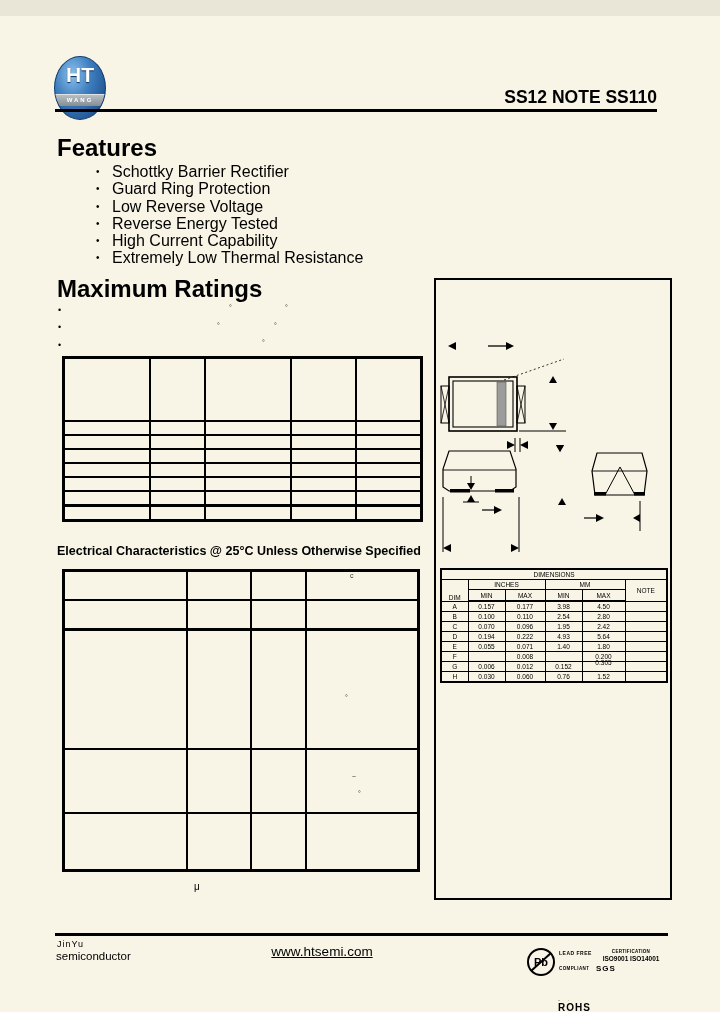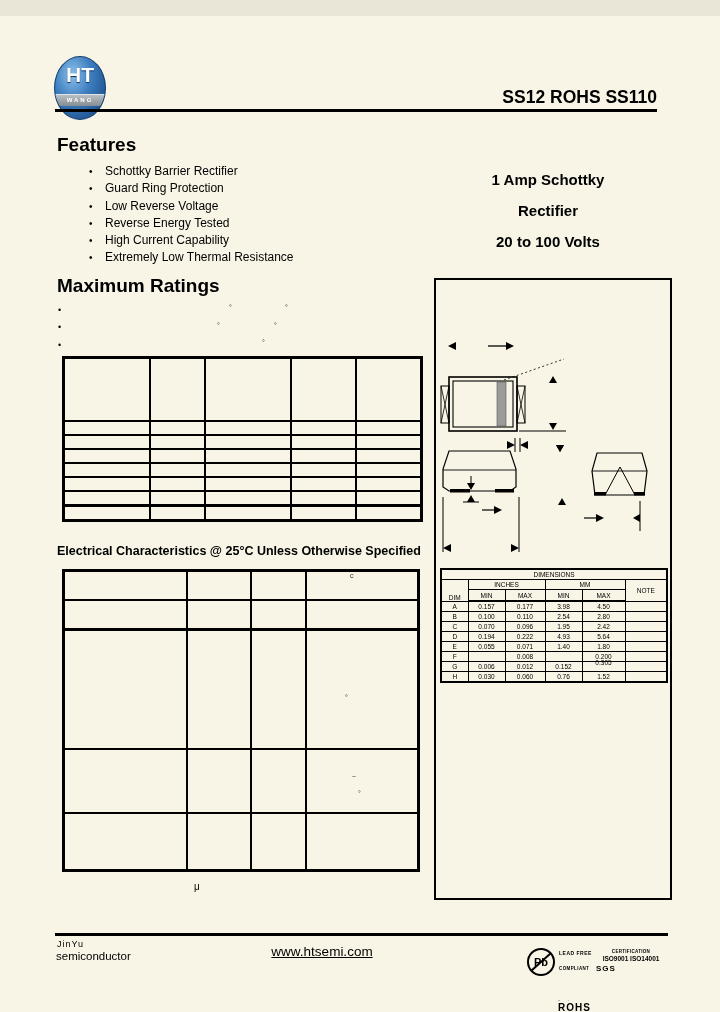--- a/index.html
+++ b/index.html
@@ -23,24 +23,24 @@
   #logo .band{position:absolute;left:0;top:37px;width:100%;height:11px;
     background:linear-gradient(#b9bfc4,#848d95);border-top:1px solid #dfe3e6;
     font-size:6px;font-weight:bold;color:#fff;letter-spacing:2px;line-height:11px;}
   #logo .tiny{position:absolute;left:0;top:49px;width:100%;font-size:4px;color:#e08a30;line-height:5px;letter-spacing:1px;}
 
   .rule{background:#000;}
 
   #doc-title{left:350px;top:71px;width:307px;text-align:right;
     font-size:17.5px;font-weight:bold;letter-spacing:0px;}
 
-  h1.sect{position:absolute;margin:0;font-size:19px;font-weight:bold;}
-
-  ul.feat{position:absolute;left:105px;top:147px;margin:0;padding:0;list-style:none;
-    font-size:12px;line-height:17.3px;}
+  h1.sect{position:absolute;margin:0;font-size:24px;font-weight:bold;}
+
+  ul.feat{position:absolute;left:112px;top:147px;margin:0;padding:0;list-style:none;
+    font-size:16px;line-height:17.3px;}
   ul.feat li{position:relative;}
   ul.feat li::before{content:"•";position:absolute;left:-16px;font-size:10px;}
 
   #summary{left:428px;top:148px;width:240px;text-align:center;
     font-size:15px;font-weight:bold;line-height:31px;}
 
   .mr-bullet{position:absolute;font-size:9px;}
   .stray{position:absolute;font-size:7px;line-height:7px;color:#333;}
 
   
@@ -93,38 +93,33 @@
 <body>
 
 <div id="page">
 
   <div id="logo" class="abs nosel">
     <span class="main">HT</span>
     <span class="band">WANG</span>
     <span class="tiny">·····</span>
   </div>
 
-  <div id="doc-title" class="abs">SS12 ROHS SS110</div>
+  <div id="doc-title" class="abs">SS12 NOTE SS110</div>
   <div class="abs rule" style="left:55px;top:93px;width:602px;height:3px;"></div>
 
   <h1 class="sect" style="left:57px;top:118px;">Features</h1>
   <ul class="feat">
     <li>Schottky Barrier Rectifier</li>
     <li>Guard Ring Protection</li>
     <li>Low Reverse Voltage</li>
     <li>Reverse Energy Tested</li>
     <li>High Current Capability</li>
     <li>Extremely Low Thermal Resistance</li>
   </ul>
 
-  <div id="summary" class="abs">
-    <div>1 Amp Schottky</div>
-    <div>Rectifier</div>
-    <div>20 to 100 Volts</div>
-  </div>
 
   <h1 class="sect" style="left:57px;top:259px;">Maximum Ratings</h1>
   <span class="mr-bullet abs" style="left:58px;top:289px;">•</span>
   <span class="mr-bullet abs" style="left:58px;top:306px;">•</span>
   <span class="mr-bullet abs" style="left:58px;top:324px;">•</span>
   <span class="stray abs" style="left:229px;top:288px;">°</span>
   <span class="stray abs" style="left:285px;top:288px;">°</span>
   <span class="stray abs" style="left:217px;top:306px;">°</span>
   <span class="stray abs" style="left:274px;top:306px;">°</span>
   <span class="stray abs" style="left:262px;top:323px;">°</span>

